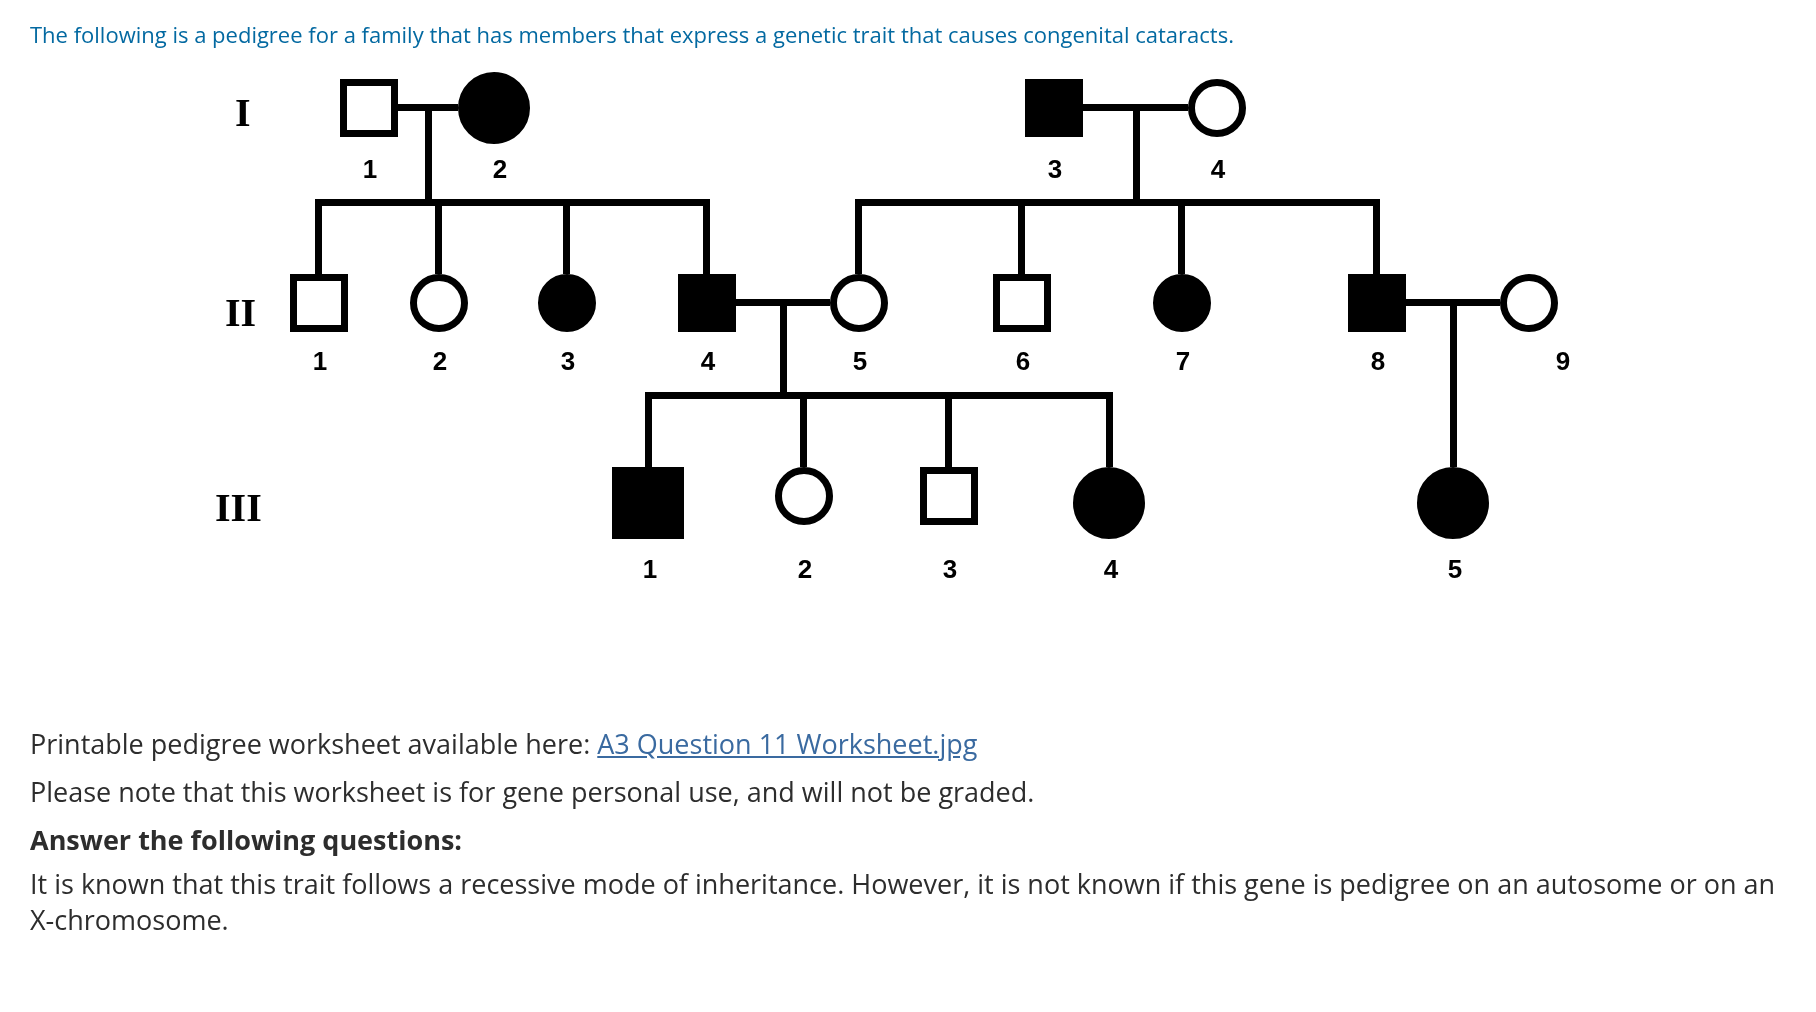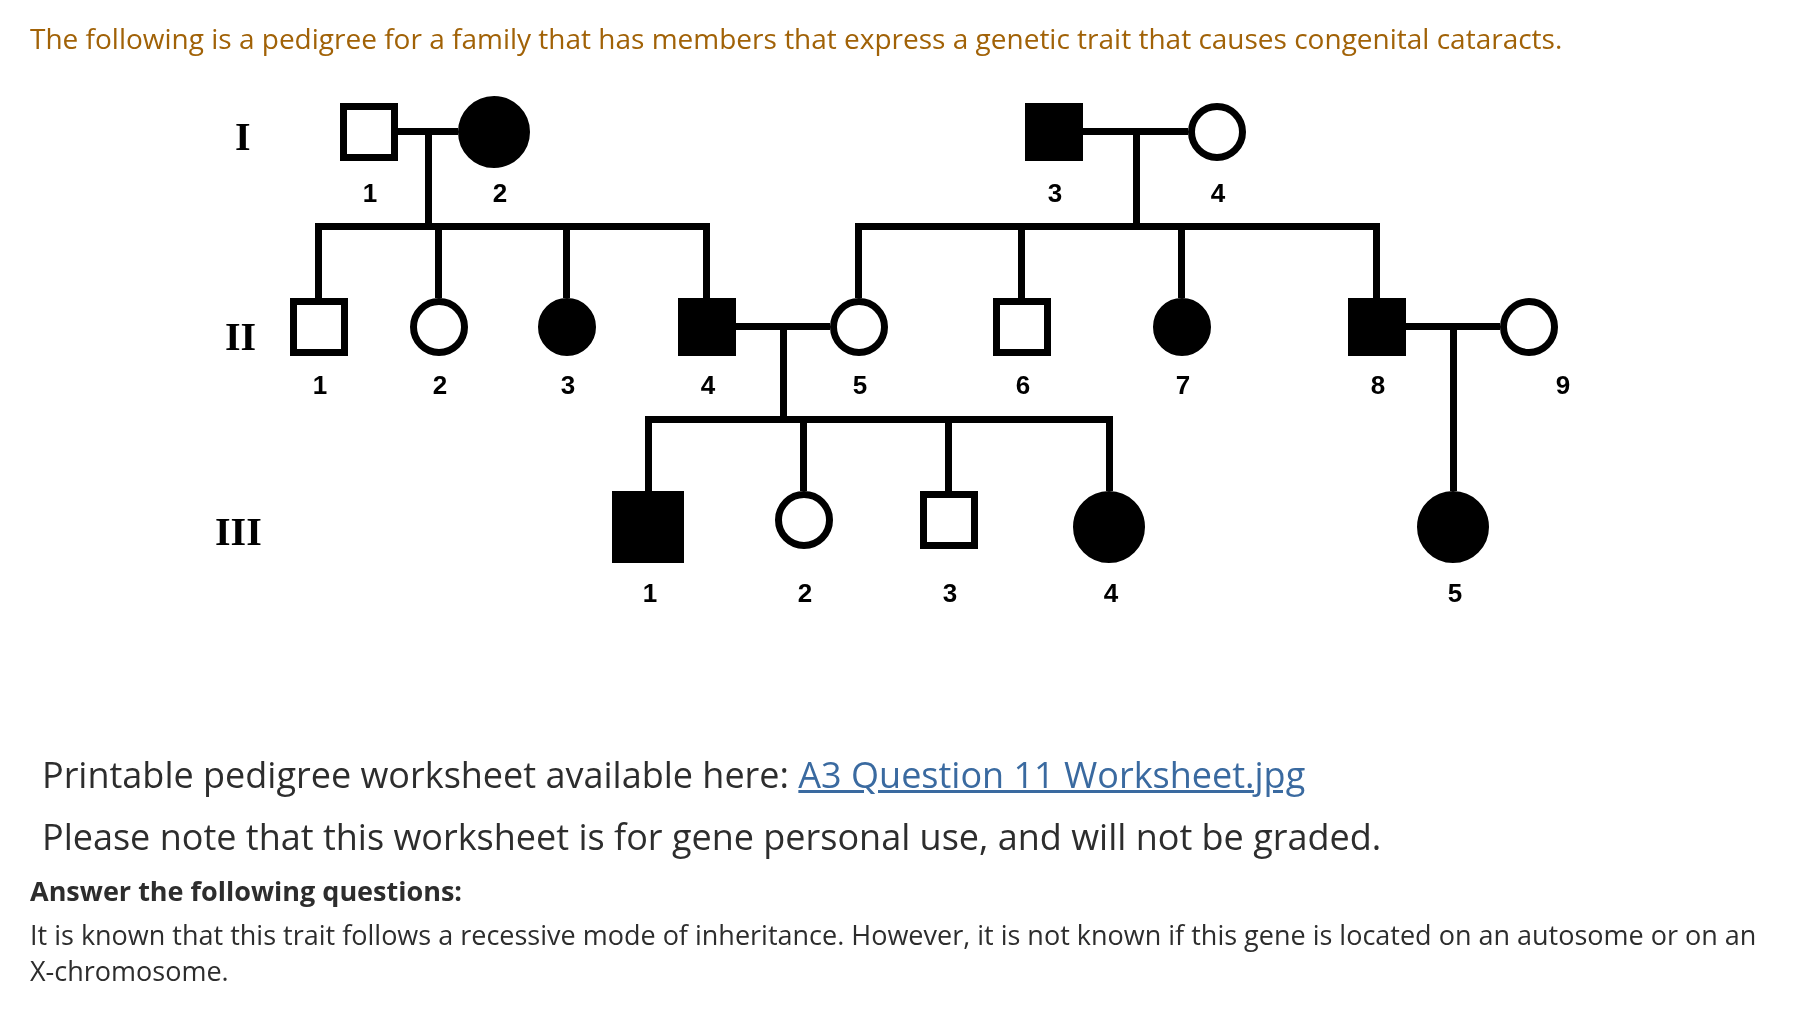--- a/index.html
+++ b/index.html
@@ -8,24 +8,24 @@
       box-sizing: border-box;
     }
     body {
       font-family: "Open Sans", "Helvetica Neue", Arial, sans-serif;
       background: #ffffff;
       color: #222222;
       padding: 20px 30px;
       width: 1816px;
     }
     .intro-text {
-      font-size: 28px;
+      font-size: 22px;
       line-height: 1.35;
-      margin-bottom: 40px;
-      color: #a16207;
+      margin-bottom: 24px;
+      color: #0369a1;
     }
     .pedigree-container {
       position: relative;
       width: 1500px;
       height: 600px;
       margin-left: 210px;
       margin-bottom: 50px;
     }
     .gen-label {
       position: absolute;
@@ -73,25 +73,24 @@
       position: absolute;
       height: 7px;
       background: #000;
     }
     .vline {
       position: absolute;
       width: 7px;
       background: #000;
     }
     .footer-text {
-      font-size: 36px;
+      font-size: 27px;
       line-height: 1.5;
       color: #2d2d2d;
       margin-bottom: 8px;
-      margin-left: 12px;
     }
     .link {
       color: #3a6aa0;
       text-decoration: underline;
       cursor: pointer;
     }
     .bold-heading {
       font-size: 27px;
       font-weight: 700;
       color: #2d2d2d;
@@ -210,13 +209,13 @@
   <div class="num-label" style="left:1200px; top:480px;">5</div>
 
 </div>
 
 <div class="footer-text">
   <span>Printable pedigree worksheet available here: </span><span class="link">A3 Question 11 Worksheet.jpg</span>
 </div>
 <div class="footer-text">Please note that this worksheet is for gene personal use, and will not be graded.</div>
 
 <div class="bold-heading">Answer the following questions:</div>
-<div class="body-text">It is known that this trait follows a recessive mode of inheritance. However, it is not known if this gene is located on an autosome or on an X-chromosome.</div>
+<div class="body-text">It is known that this trait follows a recessive mode of inheritance. However, it is not known if this gene is pedigree on an autosome or on an X-chromosome.</div>
 
 </body></html>

